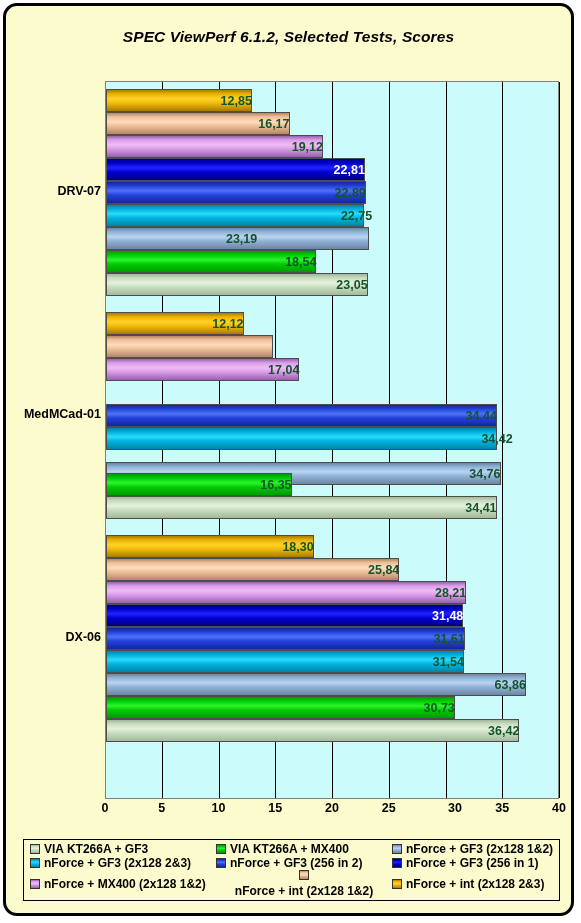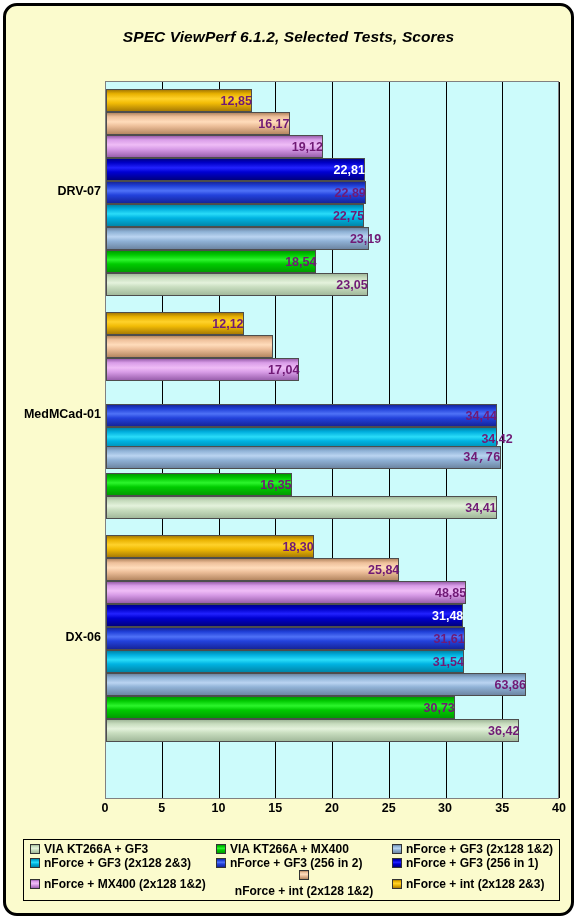--- a/index.html
+++ b/index.html
@@ -79,21 +79,21 @@
     height: 100%;
     border: 1px solid #4d4d4d;
     box-sizing: border-box;
   }
   .bar-label {
     position: absolute;
     top: 50%;
     transform: translateY(-50%);
     font-size: 12.5px;
     font-weight: bold;
-    color: #701a75;
+    color: #14532d;
     white-space: nowrap;
     padding-right: 5px;
     text-align: right;
   }
   .bar-label.inv { color: #ffffff; }
 
   
   .c-int23   { background: linear-gradient(to bottom,#a87b04 0%,#e8b100 18%,#ffd22b 42%,#f2bc06 62%,#a87b04 100%); }
   .c-int12   { background: linear-gradient(to bottom,#b58761 0%,#eec09b 18%,#ffdcbb 42%,#edbf9a 62%,#b58761 100%); }
   .c-mx12    { background: linear-gradient(to bottom,#9a5fad 0%,#d99de8 18%,#efbcf6 42%,#d89ce7 62%,#9a5fad 100%); }
@@ -213,25 +213,25 @@
         <div class="bar-row" style="top: 76px; width: 386px;">
           <div class="bar c-256in1" title="nForce + GF3 (256 in 1)" style="width: 258.893px;"></div>
           <div class="bar-label inv" style="left: 0px; width: 258.893px;">22,81</div>
         </div>
         <div class="bar-row" style="top: 99px; width: 454px;">
           <div class="bar c-256in2" title="nForce + GF3 (256 in 2)" style="width: 259.801px;"></div>
           <div class="bar-label" style="left: 0px; width: 259.801px;">22,89</div>
         </div>
         <div class="bar-row" style="top: 122px; width: 454px;">
           <div class="bar c-gf323" title="nForce + GF3 (2x128 2&amp;3)" style="width: 258.212px;"></div>
-          <div class="bar-label" style="left: 0px; width: 258.212px;">22,75</div>
+          <div class="bar-label" style="left: 8px; width: 258.212px;">22,75</div>
         </div>
         <div class="bar-row" style="top: 145px; width: 454px;">
           <div class="bar c-gf312" title="nForce + GF3 (2x128 1&amp;2)" style="width: 263.207px;"></div>
-          <div class="bar-label" style="left: 12px; width: 263.207px;">23,19</div>
+          <div class="bar-label" style="left: 4px; width: 263.207px; text-align: center;">23,19</div>
         </div>
         <div class="bar-row" style="top: 168px; width: 454px;">
           <div class="bar c-mx400" title="VIA KT266A + MX400" style="width: 210.429px;"></div>
           <div class="bar-label" style="left: 0px; width: 210.429px;">18,54</div>
         </div>
         <div class="bar-row" style="top: 191px; width: 454px;">
           <div class="bar c-viagf3" title="VIA KT266A + GF3" style="width: 261.618px;"></div>
           <div class="bar-label" style="left: 0px; width: 261.618px;">23,05</div>
         </div>
         <div class="bar-row" style="top: 230px; width: 454px;">
@@ -247,21 +247,21 @@
           <div class="bar-label" style="left: 0px; width: 193.404px;">17,04</div>
         </div>
         <div class="bar-row" style="top: 322px; width: 454px;">
           <div class="bar c-256in2" title="nForce + GF3 (256 in 2)" style="width: 390.894px;"></div>
           <div class="bar-label" style="left: 0px; width: 390.894px;">34,44</div>
         </div>
         <div class="bar-row" style="top: 345px; width: 454px;">
           <div class="bar c-gf323" title="nForce + GF3 (2x128 2&amp;3)" style="width: 390.667px;"></div>
           <div class="bar-label" style="left: 0px; width: 390.667px; padding-left: 16px;">34,42</div>
         </div>
-        <div class="bar-row" style="top: 364px; width: 446px; font-family: Liberation Mono, monospace;">
+        <div class="bar-row" style="top: 380px; width: 446px;">
           <div class="bar c-gf312" title="nForce + GF3 (2x128 1&amp;2)" style="width: 394.526px;"></div>
           <div class="bar-label" style="left: 0px; width: 394.526px;">34,76</div>
         </div>
         <div class="bar-row" style="top: 391px; width: 454px;">
           <div class="bar c-mx400" title="VIA KT266A + MX400" style="width: 185.572px;"></div>
           <div class="bar-label" style="left: 0px; width: 185.572px;">16,35</div>
         </div>
         <div class="bar-row" style="top: 414px; width: 454px;">
           <div class="bar c-viagf3" title="VIA KT266A + GF3" style="width: 390.553px;"></div>
           <div class="bar-label" style="left: 0px; width: 390.553px;">34,41</div>
@@ -269,21 +269,21 @@
         <div class="bar-row" style="top: 453px; width: 454px;">
           <div class="bar c-int23" title="nForce + int (2x128 2&amp;3)" style="width: 207.705px;"></div>
           <div class="bar-label" style="left: 0px; width: 207.705px;">18,30</div>
         </div>
         <div class="bar-row" style="top: 476px; width: 454px;">
           <div class="bar c-int12" title="nForce + int (2x128 1&amp;2)" style="width: 293.284px;"></div>
           <div class="bar-label" style="left: 0px; width: 293.284px;">25,84</div>
         </div>
         <div class="bar-row" style="top: 499px; width: 454px;">
           <div class="bar c-mx12" title="nForce + MX400 (2x128 1&amp;2)" style="width: 360.249px;"></div>
-          <div class="bar-label" style="left: 0px; width: 360.249px;">48,85</div>
+          <div class="bar-label" style="left: 0px; width: 360.249px;">28,21</div>
         </div>
         <div class="bar-row" style="top: 522px; width: 454px;">
           <div class="bar c-256in1" title="nForce + GF3 (256 in 1)" style="width: 357.298px;"></div>
           <div class="bar-label inv" style="left: 0px; width: 357.298px;">31,48</div>
         </div>
         <div class="bar-row" style="top: 545px; width: 454px;">
           <div class="bar c-256in2" title="nForce + GF3 (256 in 2)" style="width: 358.774px;"></div>
           <div class="bar-label" style="left: 0px; width: 358.774px;">31,61</div>
         </div>
         <div class="bar-row" style="top: 568px; width: 454px;">
@@ -305,21 +305,21 @@
       </div>
   </div>
 
   <div id="x-axis">
       <div class="tick-label" style="left: 0px;">0</div>
       <div class="tick-label" style="left: 56.75px;">5</div>
       <div class="tick-label" style="left: 113.5px;">10</div>
       <div class="tick-label" style="left: 170.25px;">15</div>
       <div class="tick-label" style="left: 227px;">20</div>
       <div class="tick-label" style="left: 283.75px;">25</div>
-      <div class="tick-label" style="left: 340px;">30</div>
+      <div class="tick-label" style="left: 350px;">30</div>
       <div class="tick-label" style="left: 397.25px;">35</div>
       <div class="tick-label" style="left: 454px;">40</div>
     </div>
 
   <div id="legend">
       <div class="legend-item" style="grid-area: 1 / 1;">
         <span class="legend-swatch c-viagf3"></span>
         <span>VIA KT266A + GF3</span>
       </div>
       <div class="legend-item" style="grid-area: 2 / 1;">

